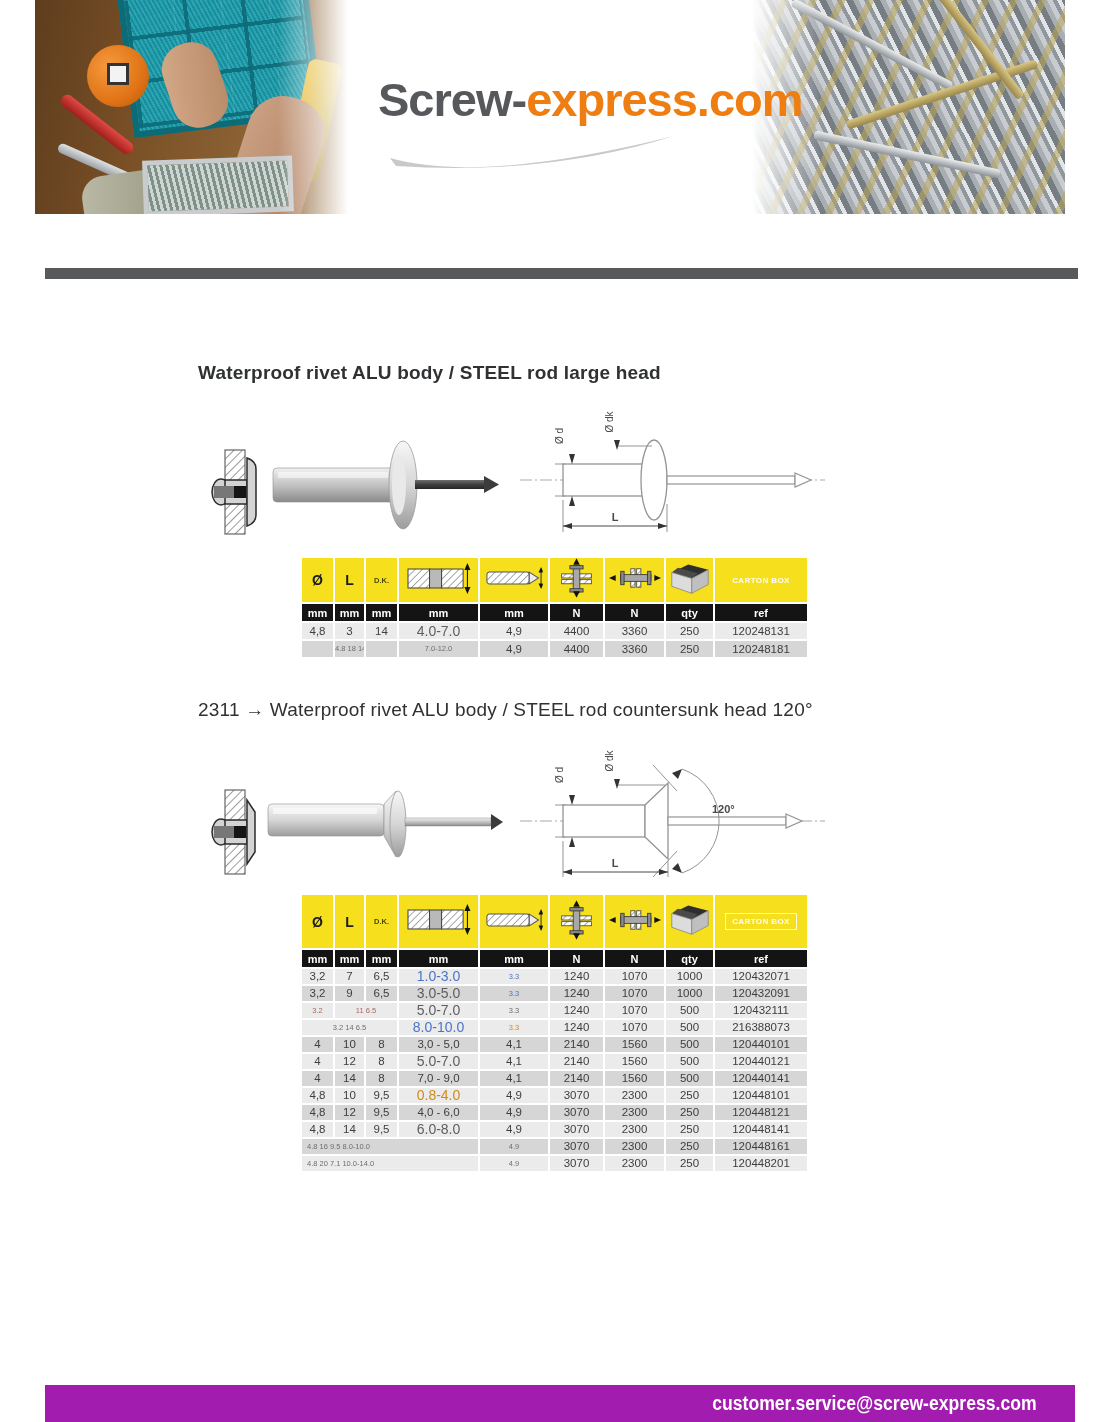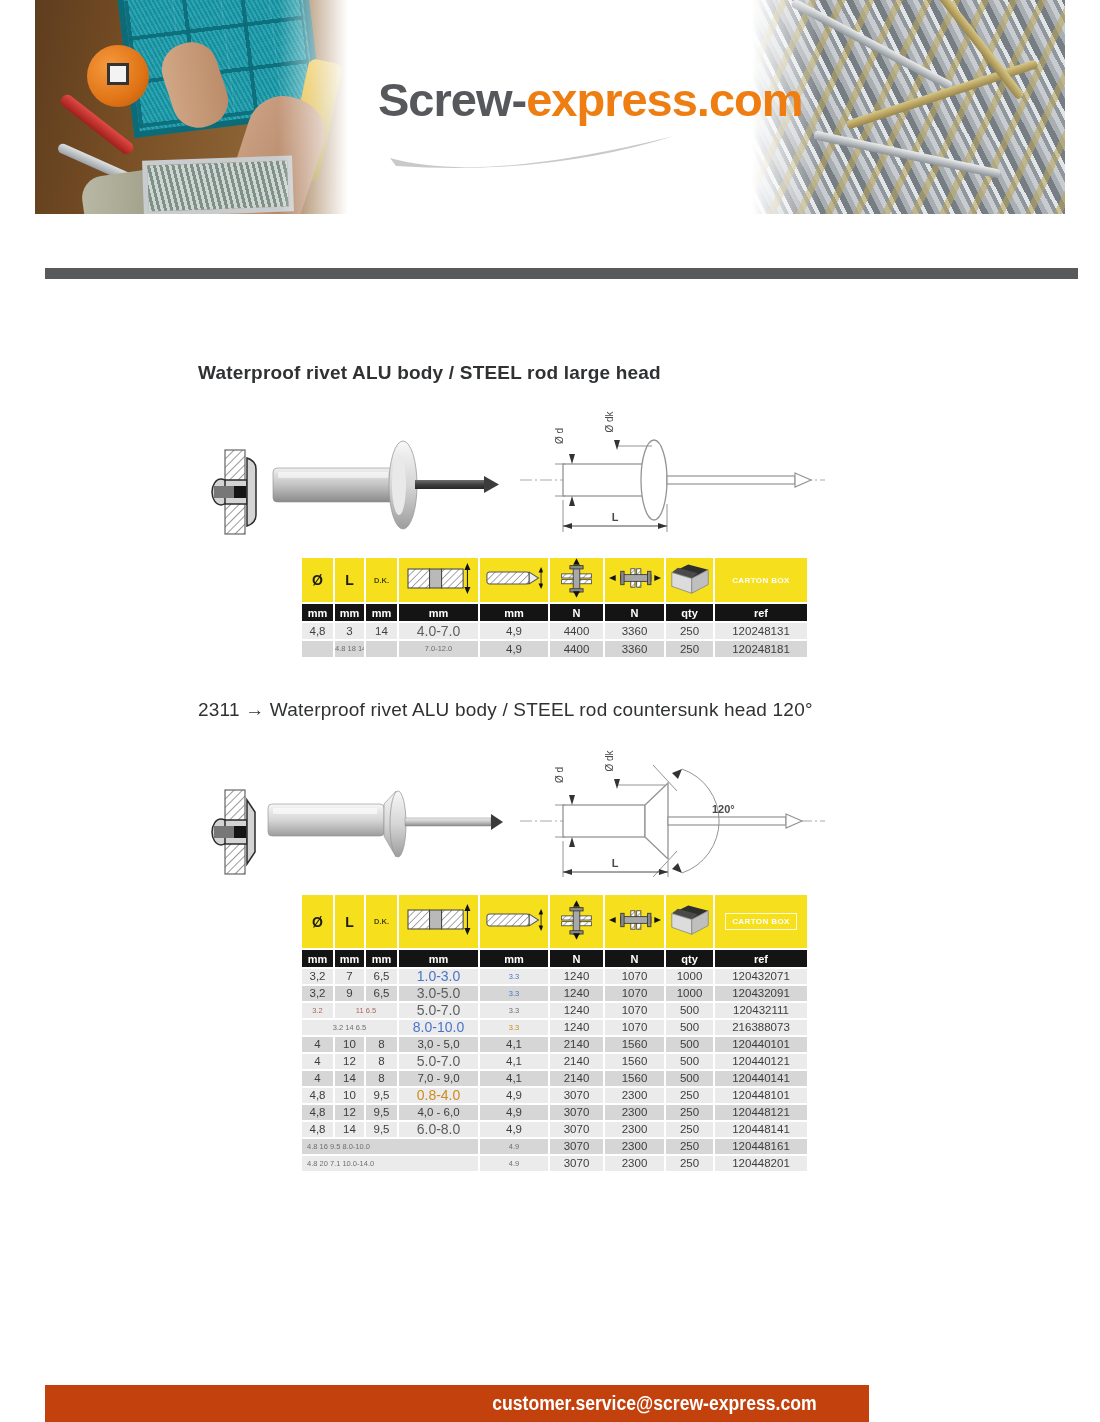--- a/index.html
+++ b/index.html
@@ -93,22 +93,22 @@
   .spec tbody tr.even td { background:#ebebeb; }
   .spec tbody tr.odd td { background:#d6d6d6; }
   .spec td.s { font-size:14px; color:#5e5e5e; }
   .spec td.xs { font-size:7.5px; color:#6e6e6e; }
   .spec td.b { color:#4a74c9; }
   .spec td.o { color:#cf8a1e; }
   .spec td.r { color:#a8685c; }
   .spec td.left { text-align:left; padding-left:5px; }
 
   
-  .footer-bar { position:absolute; left:45px; top:1385px; width:824px; height:37px; background:#c2410c;
-    display:flex; align-items:center; justify-content:flex-end; padding-right:52px; }
+  .footer-bar { position:absolute; left:45px; top:1385px; width:1030px; height:37px; background:#a21caf;
+    display:flex; align-items:center; justify-content:flex-end; padding-right:38px; }
   .footer-email { color:#fff; font-size:20px; font-weight:bold; transform:scaleX(.88); transform-origin:right center; }
 
   svg text { font-family:"Liberation Sans", sans-serif; }
 </style>
 </head>
 <body>
 
 <svg width="0" height="0" style="position:absolute" aria-hidden="true">
   <defs>
     <pattern id="hp" width="6" height="6" patternTransform="rotate(45)" patternUnits="userSpaceOnUse">

